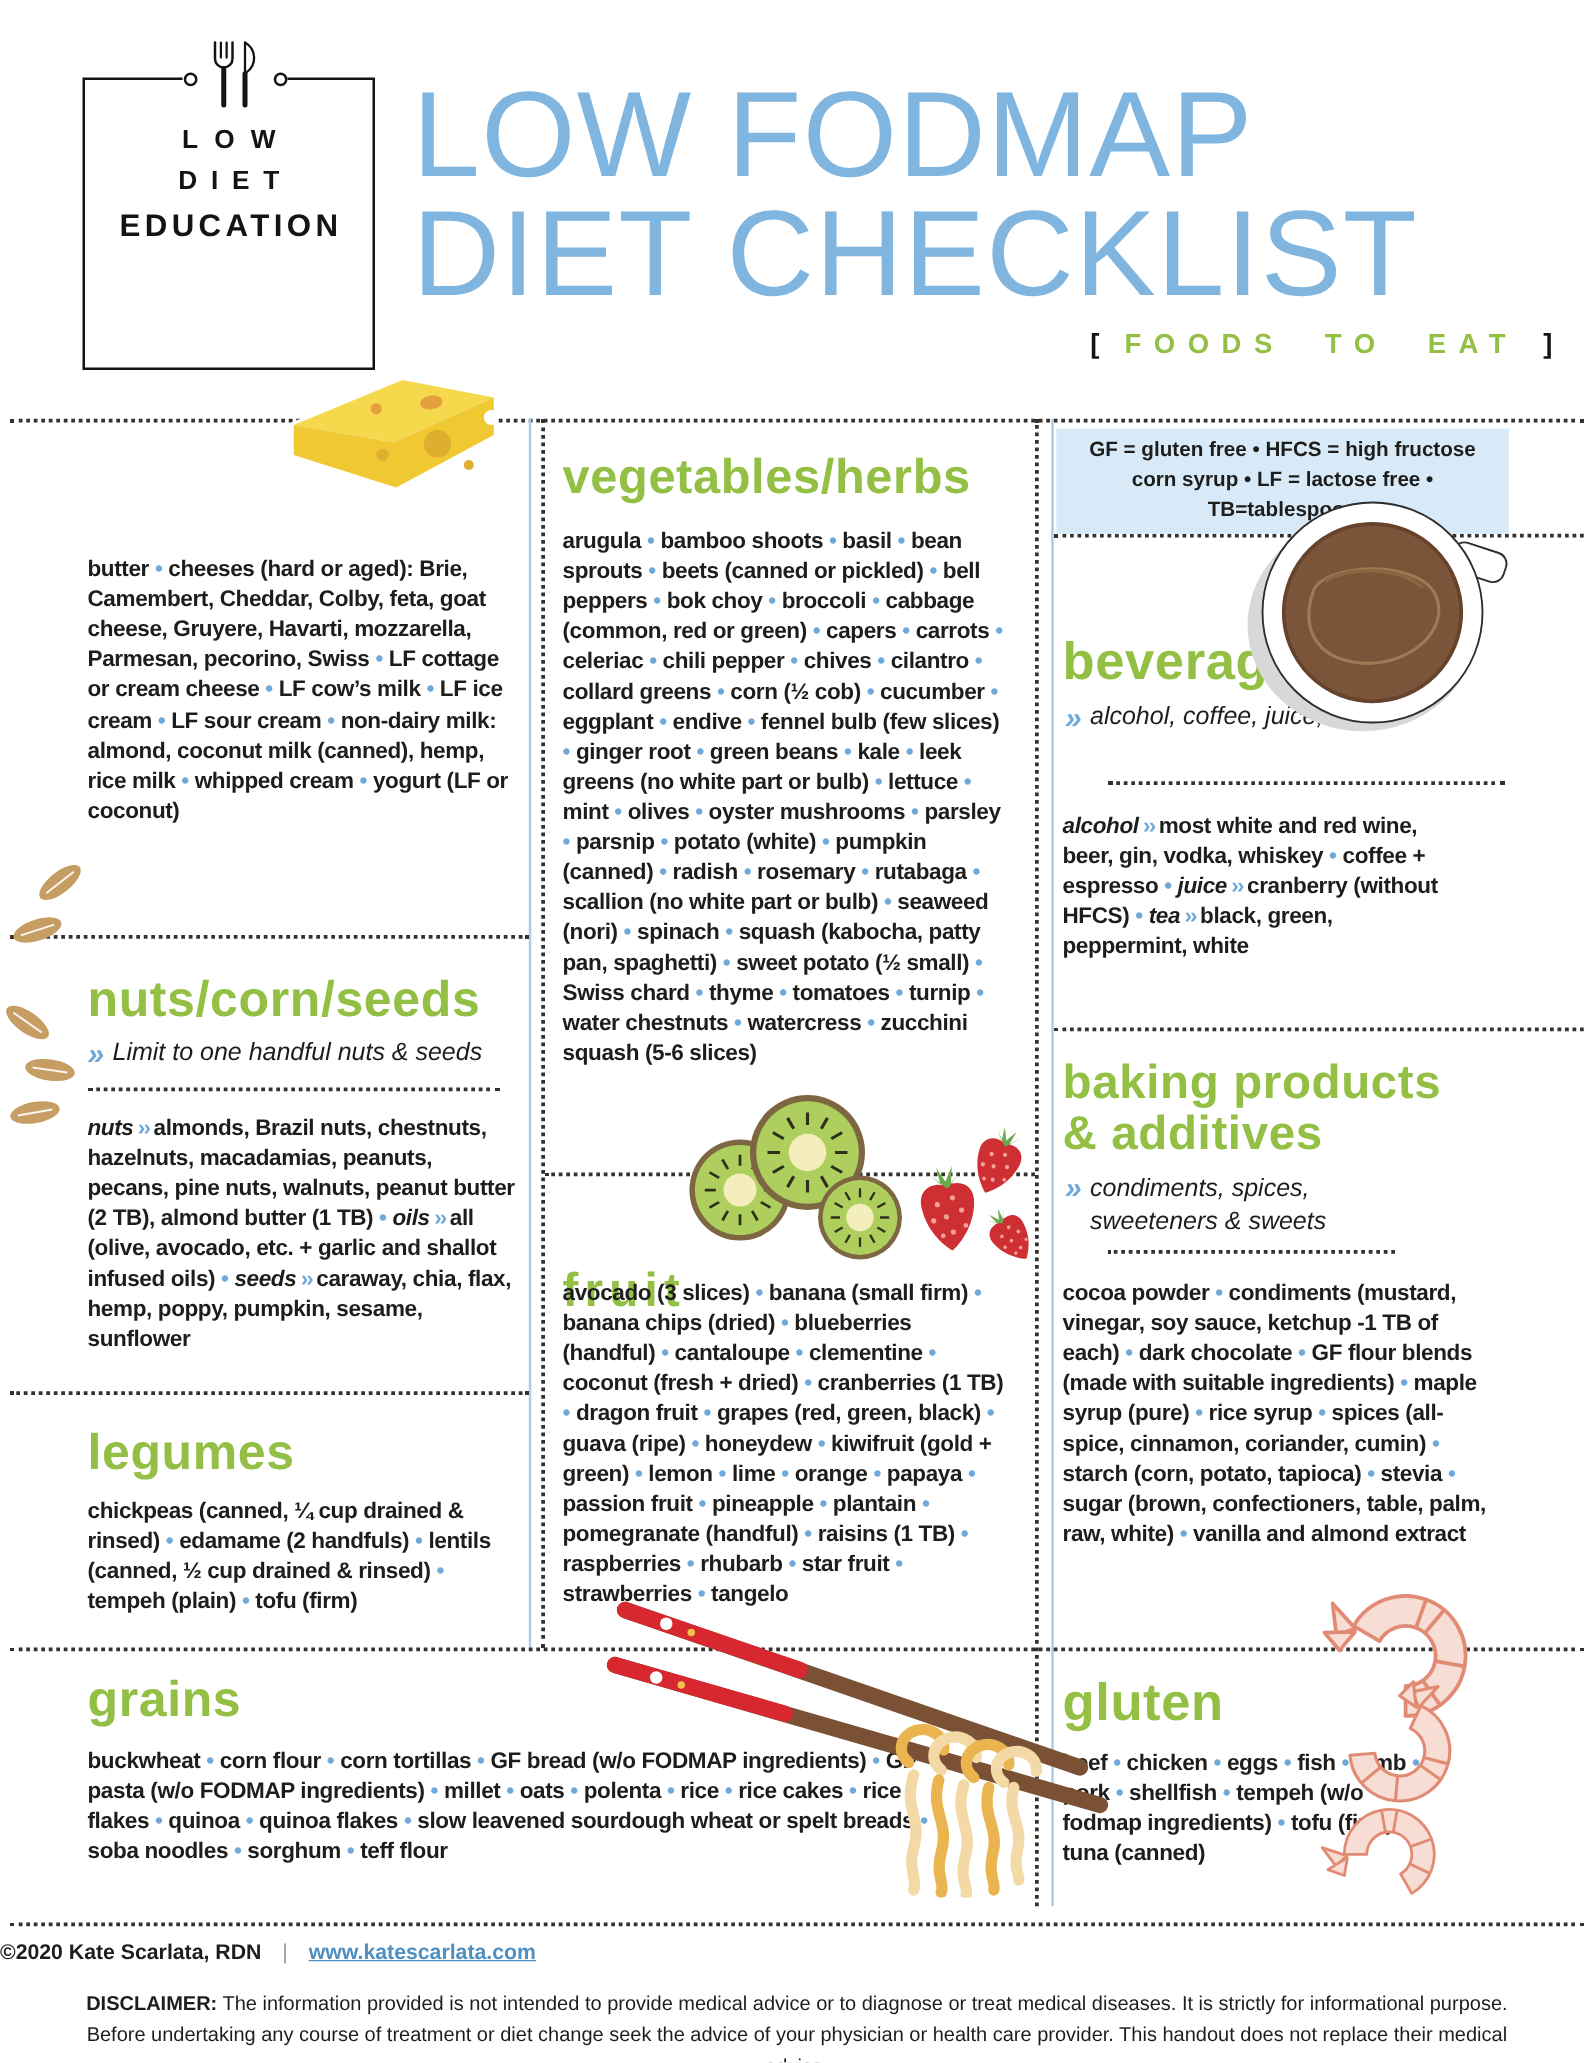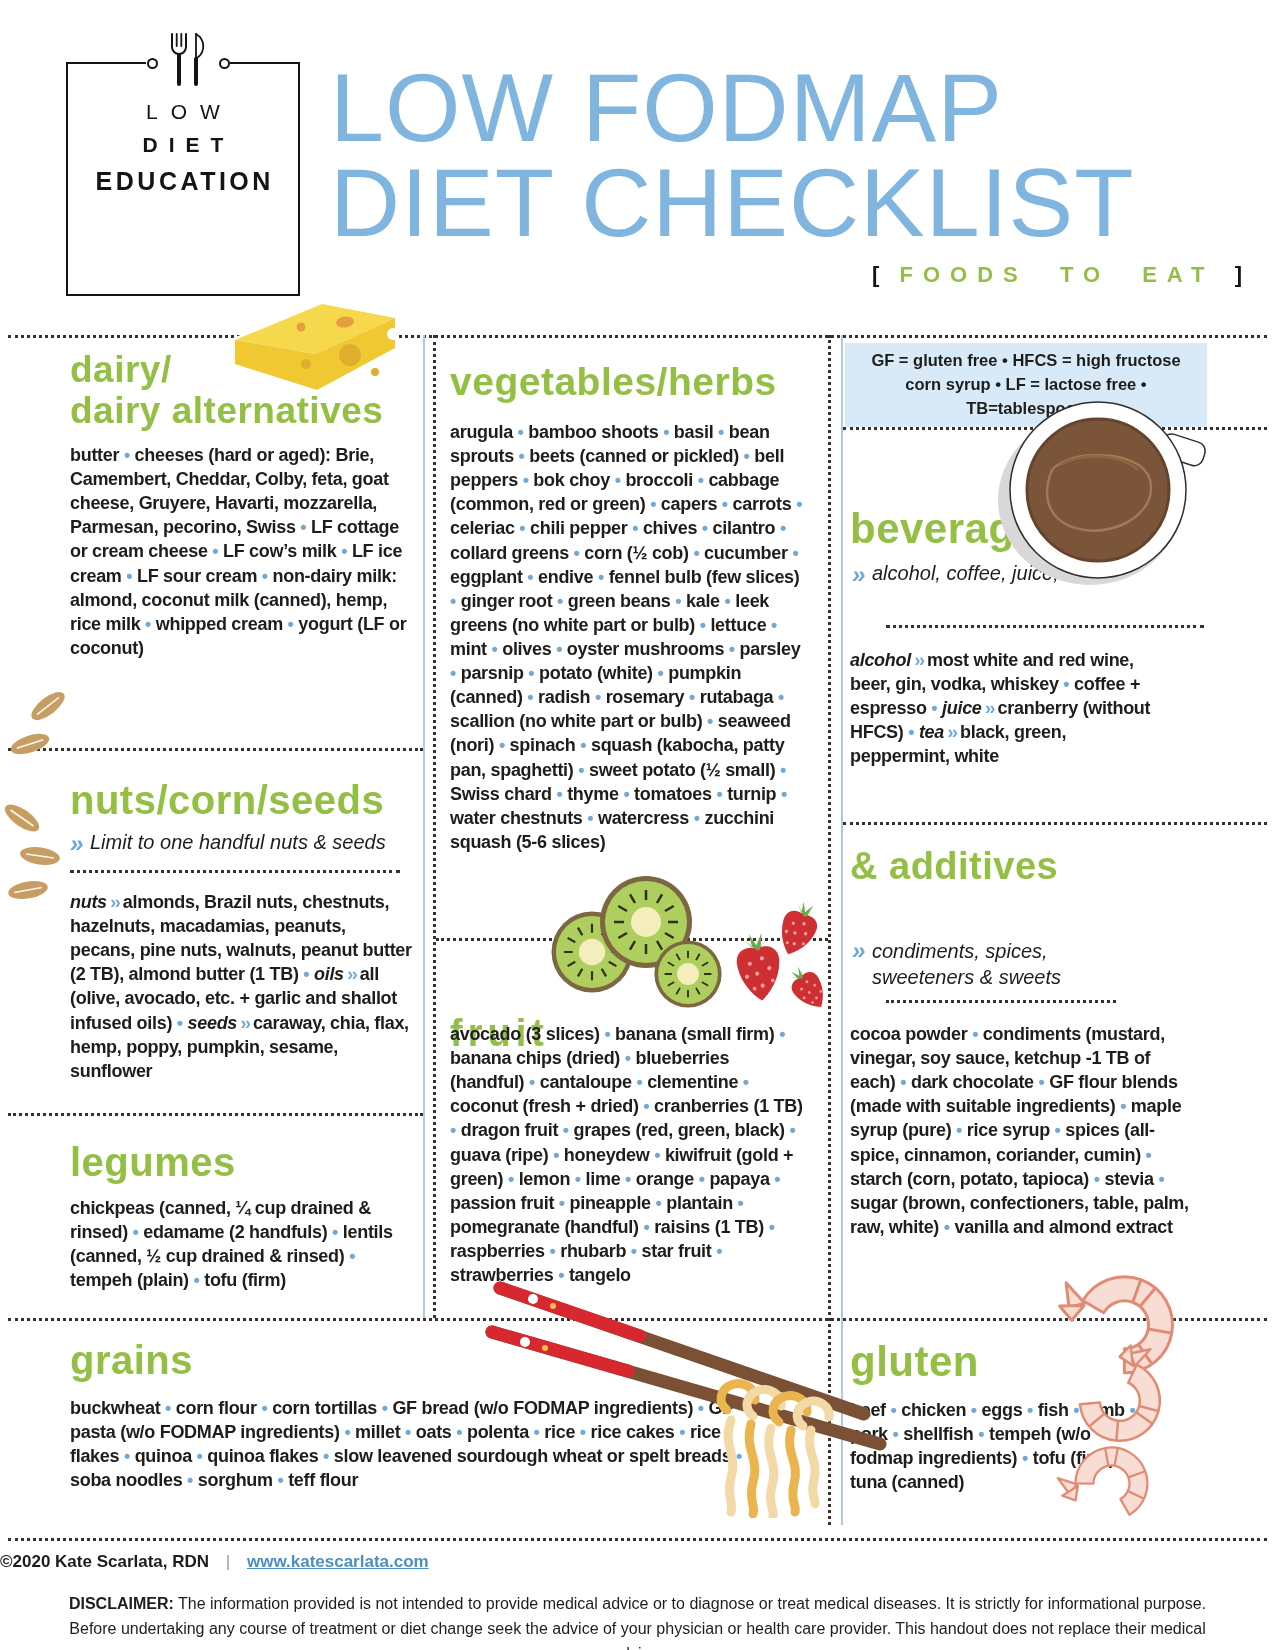--- a/index.html
+++ b/index.html
@@ -3,21 +3,21 @@
 <meta charset="utf-8">
 <style>
   html,body{margin:0;padding:0;background:#ffffff;}
   .page{position:relative;width:1275px;height:1650px;background:#fff;overflow:hidden;
         font-family:"Liberation Sans",sans-serif;color:#1d1d1b;}
   
   .logo-box{position:absolute;left:66px;top:62px;width:230px;height:230px;border:2.5px solid #141414;}
   .logo-gap{position:absolute;left:146px;top:56px;width:84px;height:13px;background:#fff;}
   .logo-dot{position:absolute;width:7px;height:7px;border:2px solid #141414;border-radius:50%;background:#fff;}
   .logo-text{position:absolute;left:66px;top:100px;width:234px;text-align:center;color:#141414;}
-  .logo-l1{font-size:21px;letter-spacing:13px;text-indent:13px;font-weight:400;}
+  .logo-l1{font-size:21px;letter-spacing:13px;text-indent:13px;font-weight:700;}
   .logo-l2{font-size:33px;letter-spacing:7px;text-indent:7px;font-weight:700;margin-top:9px;}
   .logo-l3{font-size:21px;letter-spacing:11px;text-indent:11px;font-weight:700;margin-top:9px;}
   .logo-l4{font-size:25px;letter-spacing:3.5px;text-indent:3.5px;font-weight:700;margin-top:10px;}
   .main-title{position:absolute;left:330px;top:60px;width:912px;
               color:#7fb5de;font-size:97px;line-height:0.98;font-weight:400;letter-spacing:1px;}
   .subtitle{position:absolute;left:330px;top:262px;width:912px;text-align:right;font-size:22px;font-weight:700;}
   .subtitle .brk{color:#141414;letter-spacing:0;}
   .subtitle .st{color:#92bf44;letter-spacing:10px;word-spacing:16px;margin:0 14px;}
   
   .dot-h{position:absolute;border-top:3px dotted #35312c;height:0;}
@@ -91,24 +91,20 @@
   <div class="dot-h" style="left:843px;top:427px;width:424px;"></div>
   <div class="dot-h" style="left:843px;top:822px;width:424px;"></div>
   <div class="dot-h" style="left:8px;top:1318px;width:1259px;"></div>
   <div class="dot-h" style="left:8px;top:1538px;width:1259px;"></div>
   <div class="dot-h" style="left:70px;top:870px;width:330px;"></div>
   <div class="dot-h" style="left:886px;top:625px;width:318px;"></div>
   <div class="dot-h" style="left:886px;top:1000px;width:230px;"></div>
 
   <div class="legend">GF = gluten free • HFCS = high fructose corn syrup • LF = lactose free • TB=tablespoon</div>
 
-  <div class="h-green" style="left:70px;top:350px;font-size:37px;line-height:1.1;">
-    <div>dairy/</div>
-    <div>dairy alternatives</div>
-  </div>
   <div class="body-txt" style="left:70px;top:443px;width:345px;">butter<span class="blt"> • </span>cheeses (hard or aged): Brie, Camembert, Cheddar, Colby, feta, goat cheese, Gruyere, Havarti, mozzarella, Parmesan, pecorino, Swiss<span class="blt"> • </span>LF cottage or cream cheese<span class="blt"> • </span>LF cow’s milk<span class="blt"> • </span>LF ice cream<span class="blt"> • </span>LF sour cream<span class="blt"> • </span>non-dairy milk: almond, coconut milk (canned), hemp, rice milk<span class="blt"> • </span>whipped cream<span class="blt"> • </span>yogurt (LF or coconut)</div>
 
   <div class="h-green" style="left:70px;top:778px;font-size:40px;">nuts/corn/seeds</div>
   <div class="sub" style="left:70px;top:831px;width:340px;">
     <span class="chev-big">››</span>
     <span>Limit to one handful nuts &amp; seeds</span>
   </div>
   <div class="body-txt" style="left:70px;top:890px;width:345px;"><span class="lbl">nuts</span><span class="chev"> ›› </span>almonds, Brazil nuts, chestnuts, hazelnuts, macadamias, peanuts, pecans, pine nuts, walnuts, peanut butter (2 TB), almond butter (1 TB)<span class="blt"> • </span><span class="lbl">oils</span><span class="chev"> ›› </span>all (olive, avocado, etc. + garlic and shallot infused oils)<span class="blt"> • </span><span class="lbl">seeds</span><span class="chev"> ›› </span>caraway, chia, flax, hemp, poppy, pumpkin, sesame, sunflower</div>
 
   <div class="h-green" style="left:70px;top:1140px;font-size:40px;">legumes</div>
@@ -121,20 +117,21 @@
   <div class="body-txt" style="left:450px;top:1022px;width:358px;">avocado (3 slices)<span class="blt"> • </span>banana (small firm)<span class="blt"> • </span>banana chips (dried)<span class="blt"> • </span>blueberries (handful)<span class="blt"> • </span>cantaloupe<span class="blt"> • </span>clementine<span class="blt"> • </span>coconut (fresh + dried)<span class="blt"> • </span>cranberries (1 TB)<span class="blt"> • </span>dragon fruit<span class="blt"> • </span>grapes (red, green, black)<span class="blt"> • </span>guava (ripe)<span class="blt"> • </span>honeydew<span class="blt"> • </span>kiwifruit (gold + green)<span class="blt"> • </span>lemon<span class="blt"> • </span>lime<span class="blt"> • </span>orange<span class="blt"> • </span>papaya<span class="blt"> • </span>passion fruit<span class="blt"> • </span>pineapple<span class="blt"> • </span>plantain<span class="blt"> • </span>pomegranate (handful)<span class="blt"> • </span>raisins (1 TB)<span class="blt"> • </span>raspberries<span class="blt"> • </span>rhubarb<span class="blt"> • </span>star fruit<span class="blt"> • </span>strawberries<span class="blt"> • </span>tangelo</div>
 
   <div class="h-green" style="left:850px;top:505px;font-size:42px;">beverages</div>
   <div class="sub" style="left:852px;top:562px;width:330px;">
     <span class="chev-big">››</span>
     <span>alcohol, coffee, juice, tea</span>
   </div>
   <div class="body-txt" style="left:850px;top:648px;width:305px;"><span class="lbl">alcohol</span><span class="chev"> ›› </span>most white and red wine, beer, gin, vodka, whiskey<span class="blt"> • </span>coffee + espresso<span class="blt"> • </span><span class="lbl">juice</span><span class="chev"> ›› </span>cranberry (without HFCS)<span class="blt"> • </span><span class="lbl">tea</span><span class="chev"> ›› </span>black, green, peppermint, white</div>
 
   <div class="h-green" style="left:850px;top:846px;font-size:38px;line-height:1.08;">
+    <div>baking products</div>
     <div>&amp; additives</div>
   </div>
   <div class="sub" style="left:852px;top:938px;width:280px;line-height:1.3;">
     <span class="chev-big">››</span>
     <span>condiments, spices, sweeteners &amp; sweets</span>
   </div>
   <div class="body-txt" style="left:850px;top:1022px;width:340px;">cocoa powder<span class="blt"> • </span>condiments (mustard, vinegar, soy sauce, ketchup -1 TB of each)<span class="blt"> • </span>dark chocolate<span class="blt"> • </span>GF flour blends (made with suitable ingredients)<span class="blt"> • </span>maple syrup (pure)<span class="blt"> • </span>rice syrup<span class="blt"> • </span>spices (all-spice, cinnamon, coriander, cumin)<span class="blt"> • </span>starch (corn, potato, tapioca)<span class="blt"> • </span>stevia<span class="blt"> • </span>sugar (brown, confectioners, table, palm, raw, white)<span class="blt"> • </span>vanilla and almond extract</div>
 
   <div class="h-green" style="left:70px;top:1338px;font-size:40px;">grains</div>
   <div class="body-txt" style="left:70px;top:1396px;width:680px;">buckwheat<span class="blt"> • </span>corn flour<span class="blt"> • </span>corn tortillas<span class="blt"> • </span>GF bread (w/o FODMAP ingredients)<span class="blt"> • </span>GF pasta (w/o FODMAP ingredients)<span class="blt"> • </span>millet<span class="blt"> • </span>oats<span class="blt"> • </span>polenta<span class="blt"> • </span>rice<span class="blt"> • </span>rice cakes<span class="blt"> • </span>rice flakes<span class="blt"> • </span>quinoa<span class="blt"> • </span>quinoa flakes<span class="blt"> • </span>slow leavened sourdough wheat or spelt breads<span class="blt"> • </span>soba noodles<span class="blt"> • </span>sorghum<span class="blt"> • </span>teff flour</div>

